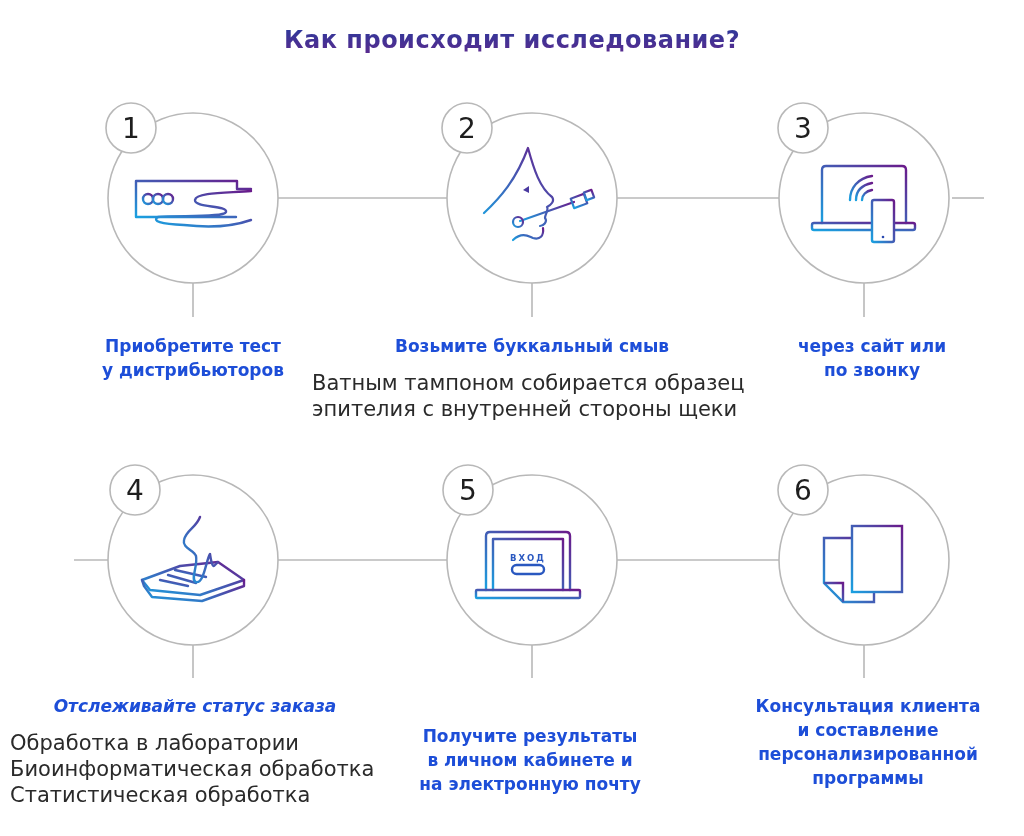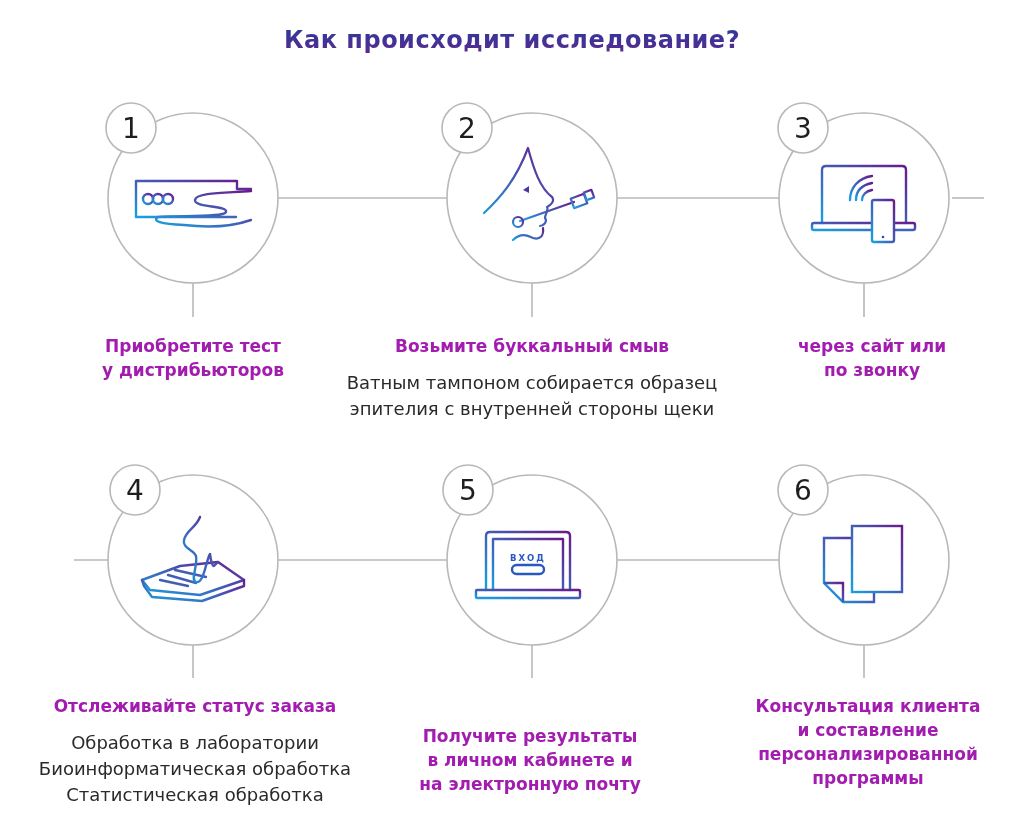--- a/index.html
+++ b/index.html
@@ -1,21 +1,21 @@
 <!DOCTYPE html>
 <html><head>
 <meta charset="utf-8">
 <style>
   html, body { margin:0; padding:0; background:#ffffff; }
   body { width:1024px; height:836px; position:relative; overflow:hidden; font-family:"DejaVu Sans", sans-serif; color:#1e1e1e; }
   .title { position:absolute; left:0; width:1024px; top:26px; text-align:center; font-size:24px; font-weight:bold; letter-spacing:0.5px;
            background:linear-gradient(180deg,#2a3a9c 0%,#5a2a8e 100%); -webkit-background-clip:text; background-clip:text; color:transparent; }
   svg.diagram { position:absolute; left:0; top:0; }
-  .step-title { position:absolute; text-align:center; font-size:17px; font-weight:bold; line-height:24px; color:#a21caf; }
-  .step-desc { position:absolute; text-align:center; font-size:18px; line-height:26px; color:#2a2a2a; }
+  .step-title { position:absolute; text-align:center; font-size:17px; font-weight:bold; line-height:24px; color:#1d4ed8; }
+  .step-desc { position:absolute; text-align:left; font-size:21px; line-height:26px; color:#2a2a2a; }
   .num { font-family:"DejaVu Sans", sans-serif; font-size:28px; fill:#1e1e1e; }
 </style>
 </head>
 <body>
 
 <div class="title">Как происходит исследование?</div>
 
 <svg class="diagram" width="1024" height="836" viewBox="0 0 1024 836">
   <defs>
     <linearGradient id="g" x1="0" y1="1" x2="1" y2="0">
@@ -135,21 +135,21 @@
 <div class="step-desc" style="left:312px; top:370px; width:440px;">
   <div>Ватным тампоном собирается образец</div>
   <div>эпителия с внутренней стороны щеки</div>
 </div>
 
 <div class="step-title" style="left:734px; top:334px; width:276px;">
   <div>через сайт или</div>
   <div>по звонку</div>
 </div>
 
-<div class="step-title" style="left:20px; top:694px; width:350px;">
+<div class="step-title" style="left:20px; top:694px; width:350px;font-style:italic;">
   <div>Отслеживайте статус заказа</div>
 </div>
 <div class="step-desc" style="left:10px; top:730px; width:370px;">
   <div>Обработка в лаборатории</div>
   <div>Биоинформатическая обработка</div>
   <div>Статистическая обработка</div>
 </div>
 
 <div class="step-title" style="left:380px; top:694px; width:300px;margin-top:30px;">
   <div>Получите результаты</div>

